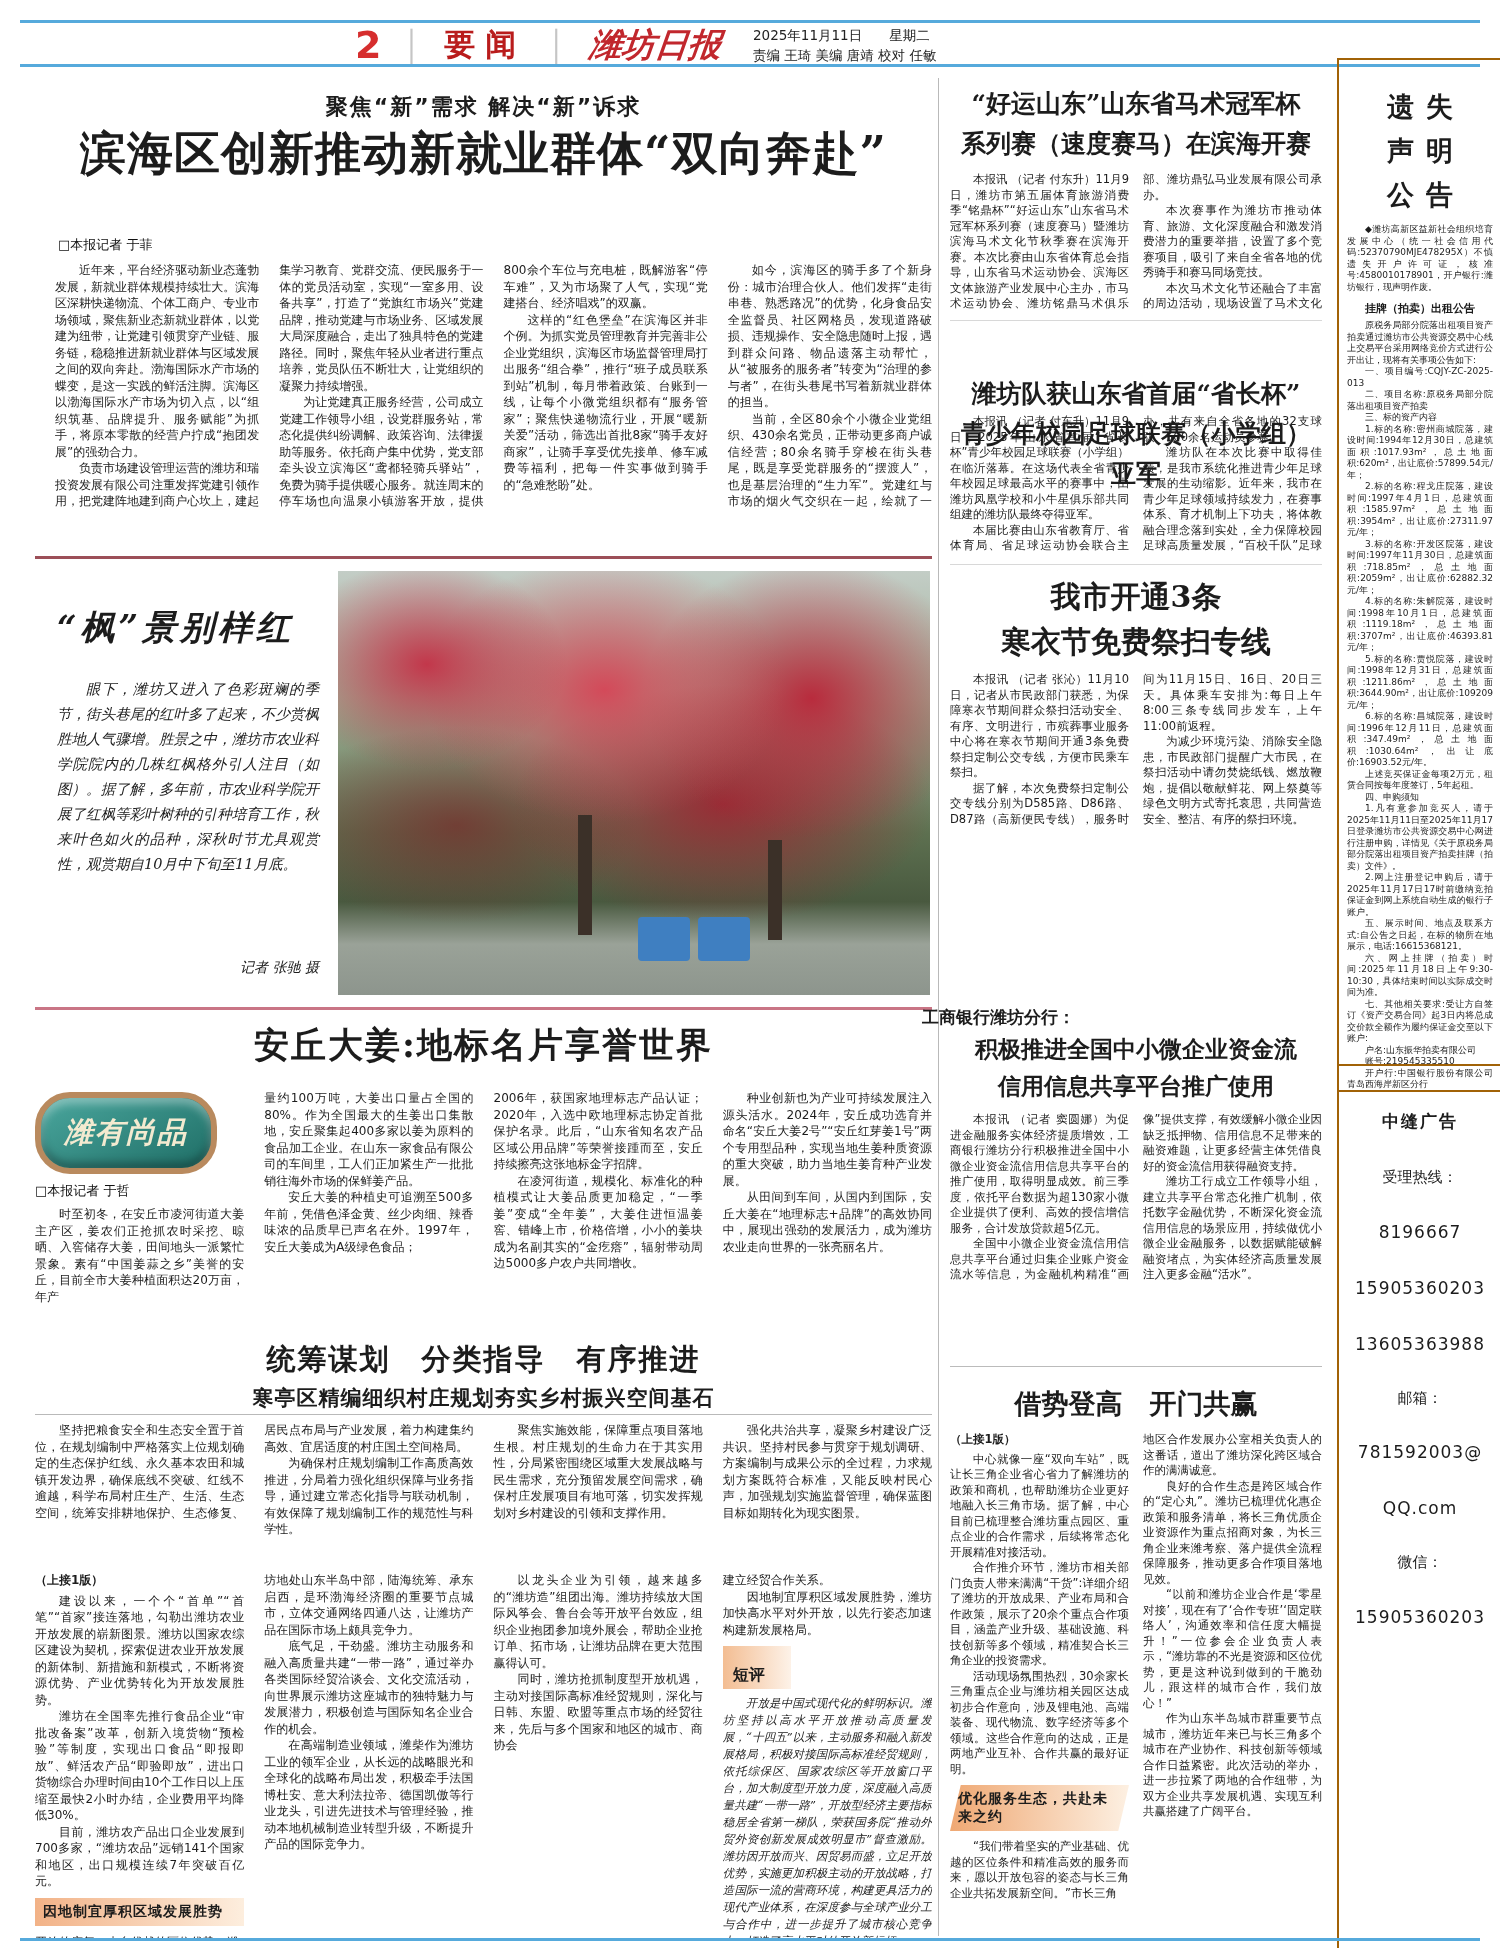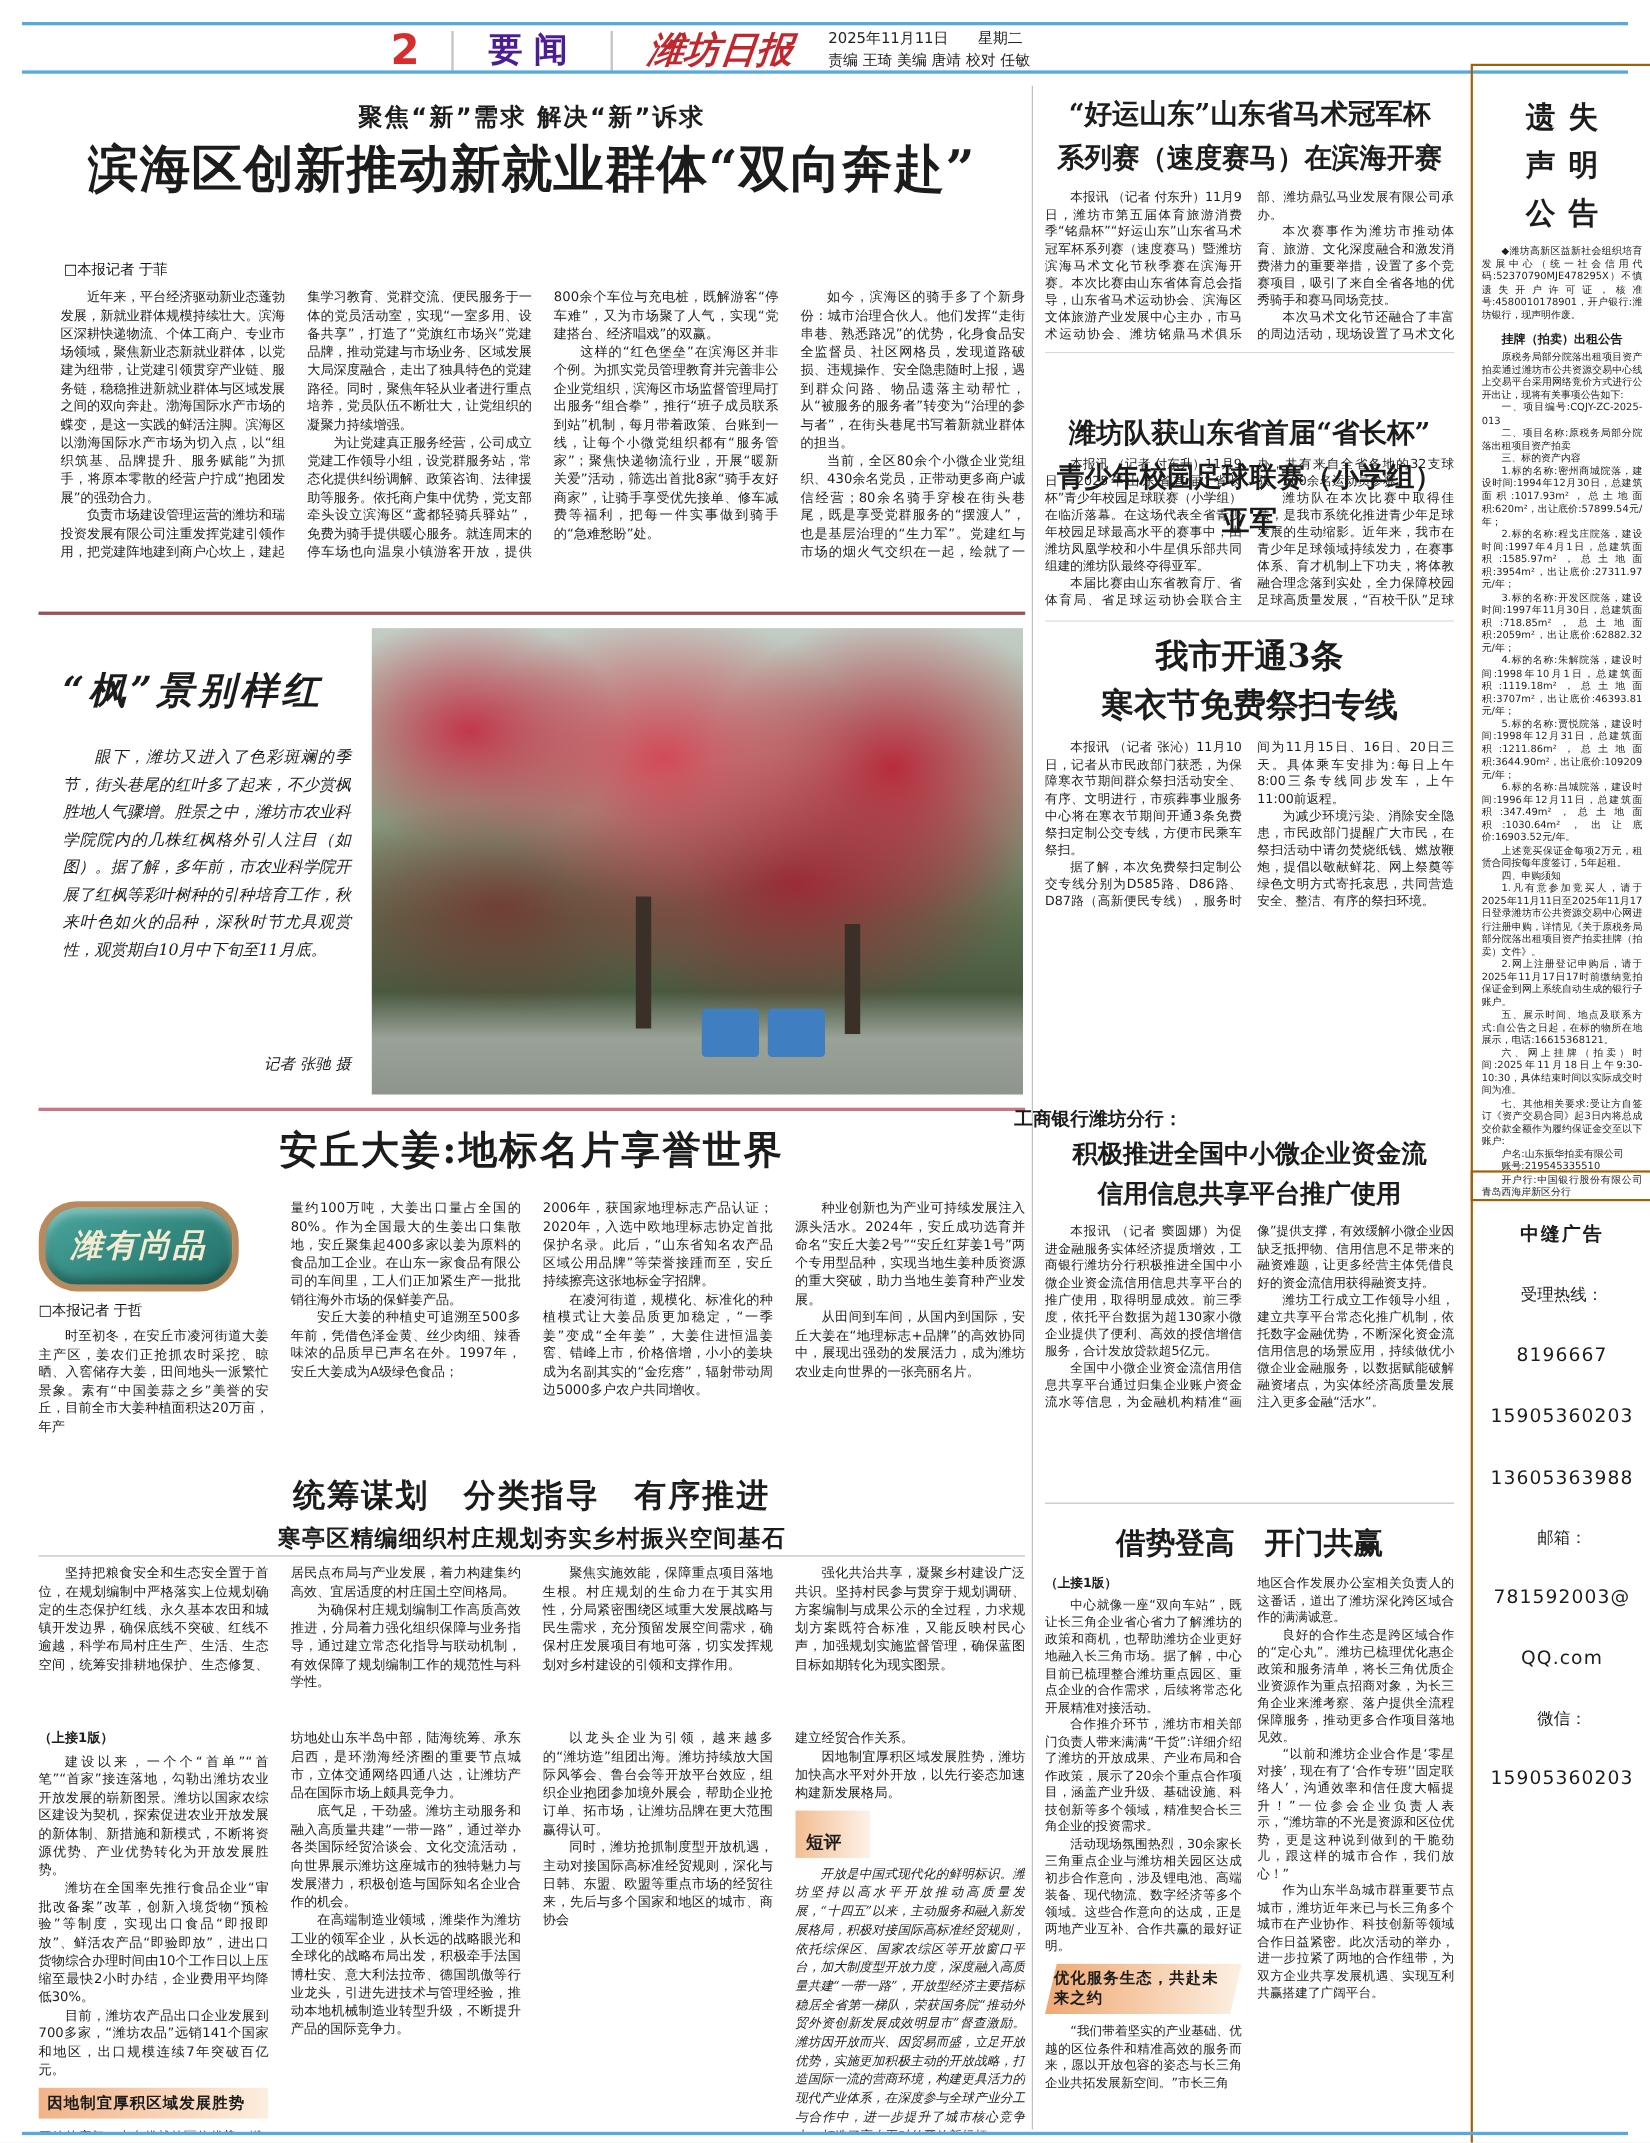--- a/index.html
+++ b/index.html
@@ -6,21 +6,21 @@
   .page{position:relative;width:1500px;height:1948px;background:#ffffff;margin:0 auto;overflow:hidden;
         font-family:"DejaVu Sans","Liberation Sans",sans-serif;color:#1c1c1c;}
   .abs{position:absolute;}
   .serif{font-family:"DejaVu Serif","Liberation Serif",serif;}
   .hline{background:#56aadc;height:3px;}
   .grayline{background:#b9b9b9;}
   
   .header-row{display:flex;align-items:center;gap:22px;}
   .pagenum{font-size:38px;font-weight:bold;color:#d62e2e;}
   .hsep{font-size:30px;color:#c5c5c5;font-weight:200;}
-  .section-name{font-size:31px;font-weight:bold;color:#4c1d95;letter-spacing:10px;}
+  .section-name{font-size:31px;font-weight:bold;color:#b91c1c;letter-spacing:10px;}
   .masthead{font-size:33px;font-weight:bold;color:#c1272d;font-style:italic;transform:skewX(-6deg);
             font-family:"DejaVu Serif","Liberation Serif",serif;}
   .dateblock{font-size:13.5px;color:#222;line-height:20px;margin-left:10px;}
   
   .kicker{font-size:22px;font-weight:bold;text-align:center;letter-spacing:2px;}
   .headline-xl{font-size:46px;font-weight:bold;text-align:center;letter-spacing:1px;line-height:58px;}
   .headline-l{font-size:35px;font-weight:bold;text-align:center;letter-spacing:2px;}
   .headline-m{font-size:29px;font-weight:bold;text-align:center;letter-spacing:2px;}
   .subhead{font-size:21px;font-weight:bold;text-align:center;letter-spacing:1px;}
   .mid-head{font-size:25px;font-weight:bold;text-align:center;line-height:40px;white-space:pre-line;}

